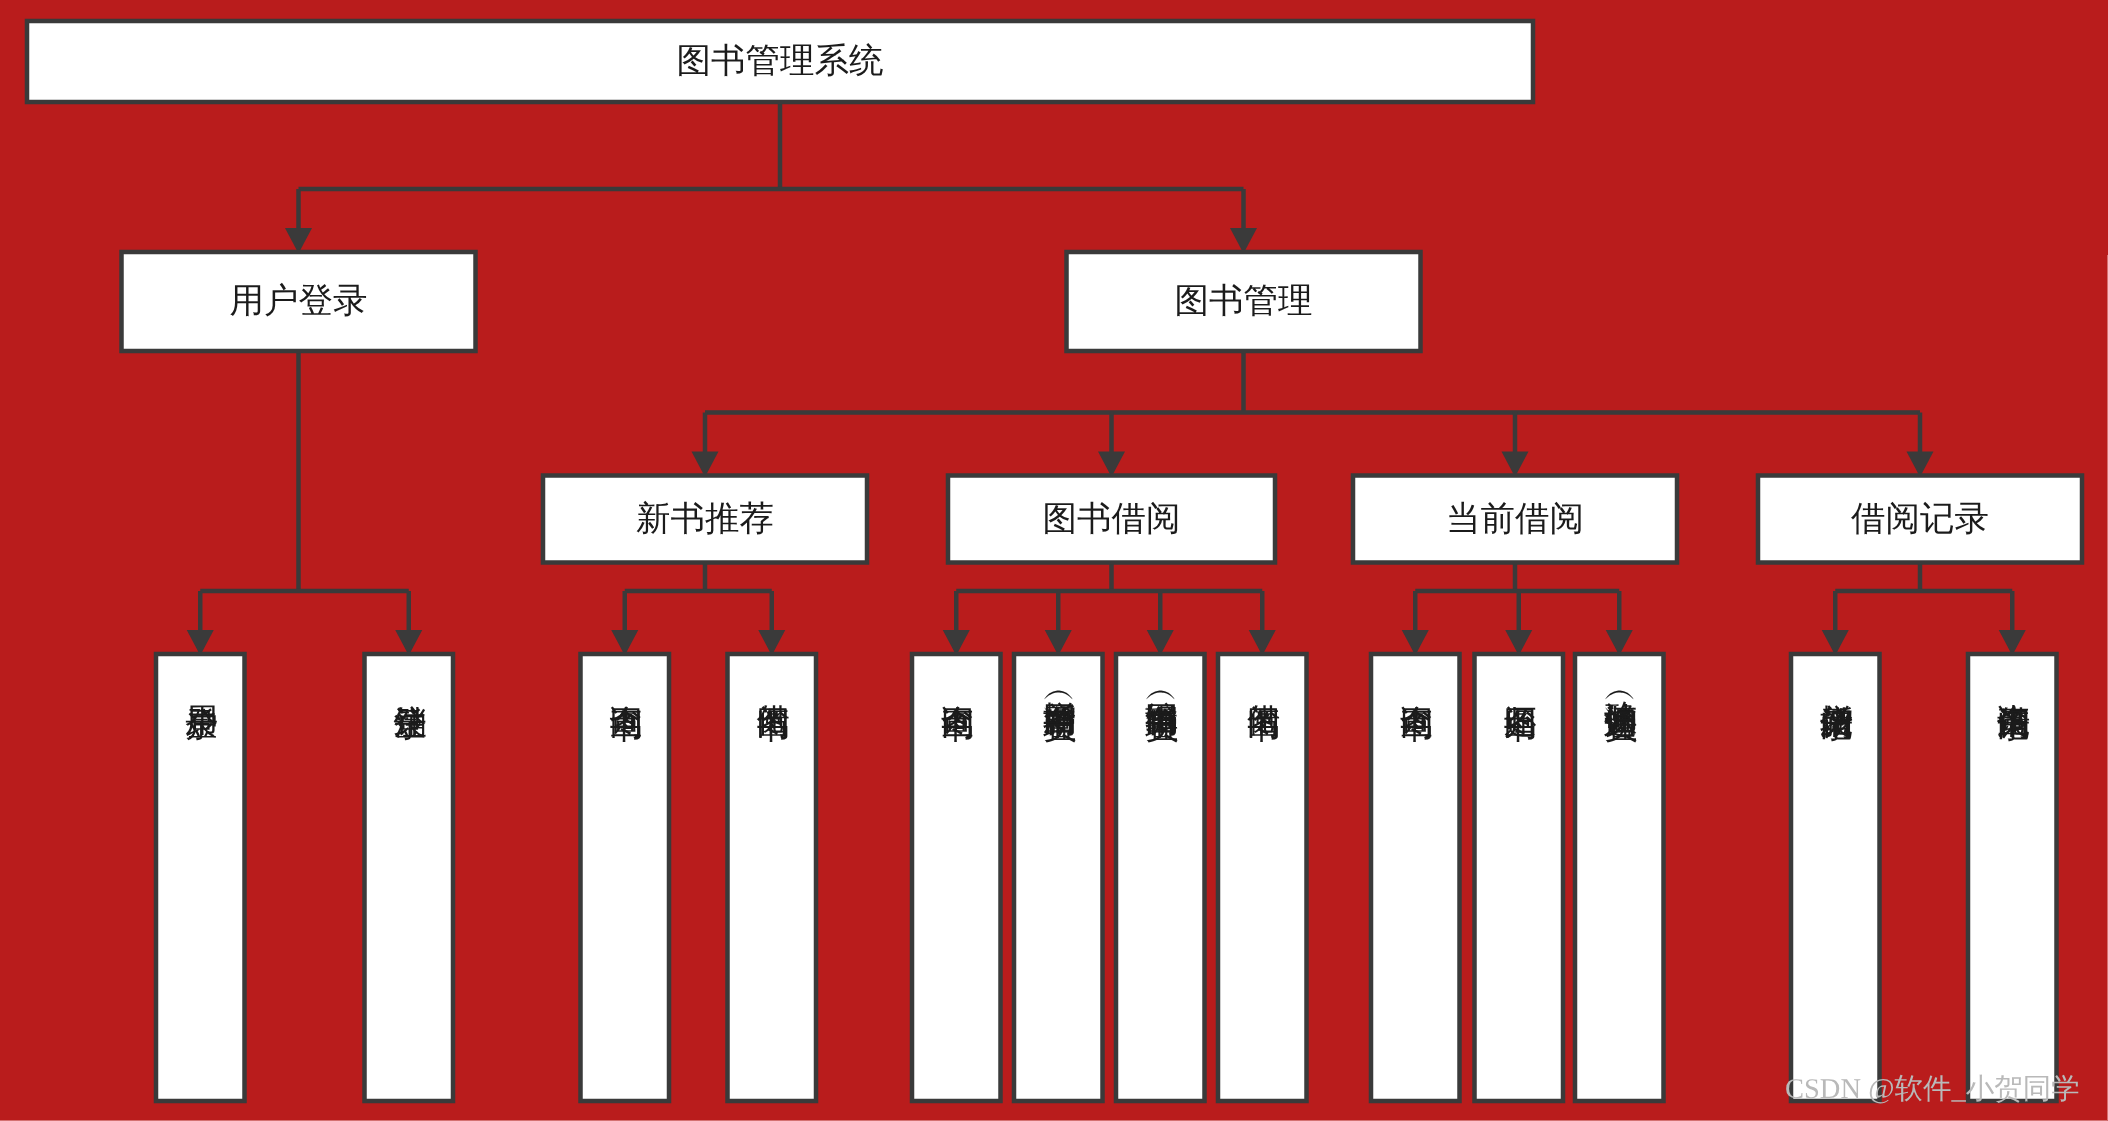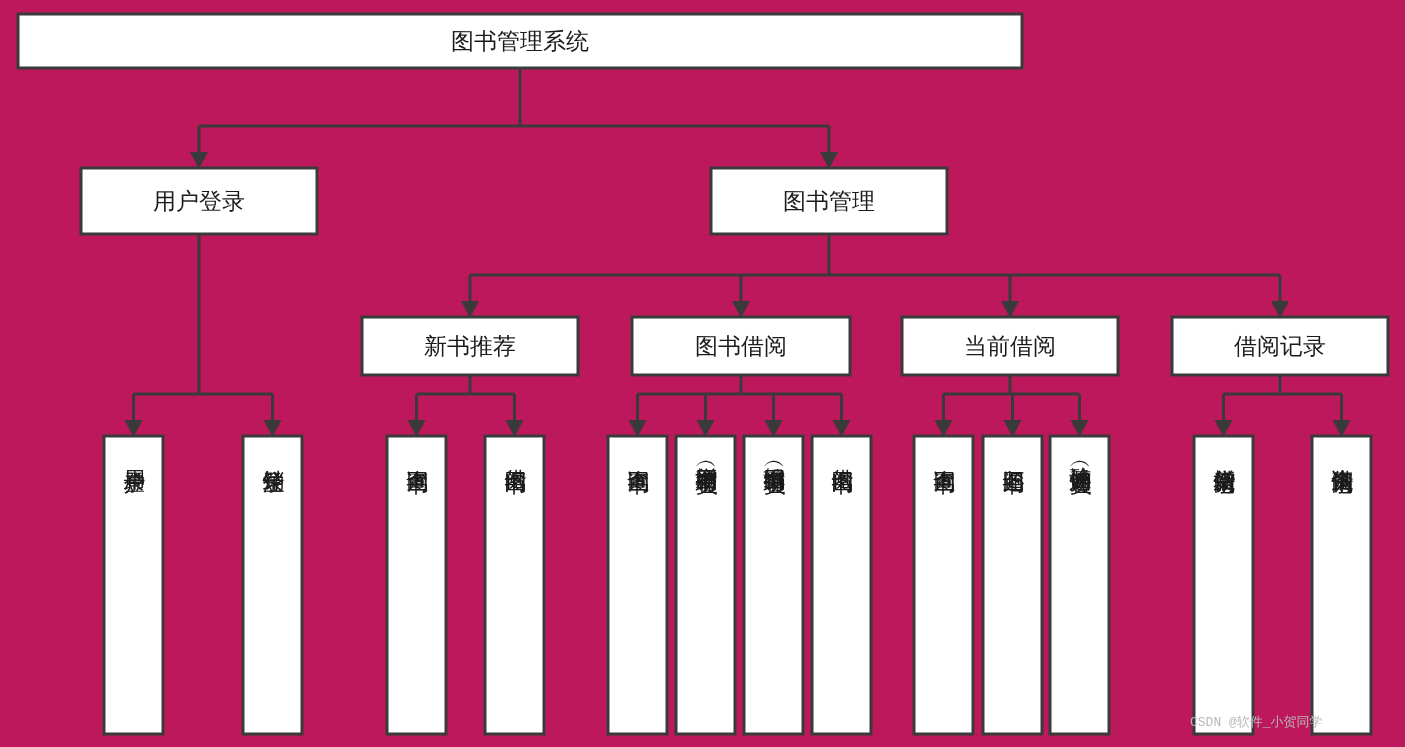--- a/index.html
+++ b/index.html
@@ -1,37 +1,37 @@
 <!DOCTYPE html>
 <html><head>
 <meta charset="utf-8">
 <title>图书管理系统 功能结构图</title>
 <style>
   html,body{margin:0;padding:0;background:#ffffff;}
   body{
     font-family:"DejaVu Sans","Liberation Sans",sans-serif;
     width:1405px;height:747px;overflow:hidden;
   }
-  #diagram-root{position:relative;width:1405px;height:747px;background:#be185d;}
+  #diagram-root{position:relative;width:1405px;height:747px;background:#b91c1c;}
   svg#flow{position:absolute;left:0;top:0;width:1405px;height:747px;}
   .node-rect{fill:#ffffff;stroke:#3a3a3a;stroke-width:3;}
   .link{stroke:#3a3a3a;stroke-width:3;fill:none;stroke-linecap:butt;}
   .arrow-head{fill:#3a3a3a;stroke:none;}
   .node-label{
     font-family:"DejaVu Sans","Liberation Sans",sans-serif;
     fill:#1b1b1b;
     text-anchor:middle;
     dominant-baseline:middle;
   }
   .lbl-h{font-size:23px;}
   .lbl-v{font-size:22px;writing-mode:vertical-rl;letter-spacing:1px;}
   .watermark{
     position:absolute;
-    font-family:Liberation Mono, monospace;
-    font-size:13px;
+    font-family:Liberation Serif, serif;
+    font-size:19px;
     color:#b9b9b9;
     white-space:nowrap;
     left:1190px;top:713px;
     pointer-events:none;
   }
 </style>
 </head>
 <body>
 
 <div id="diagram-root">

